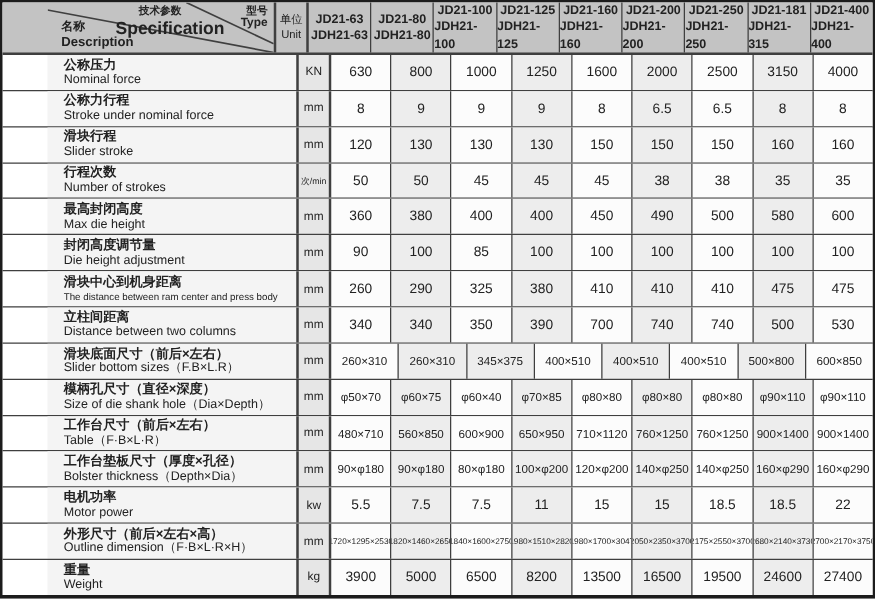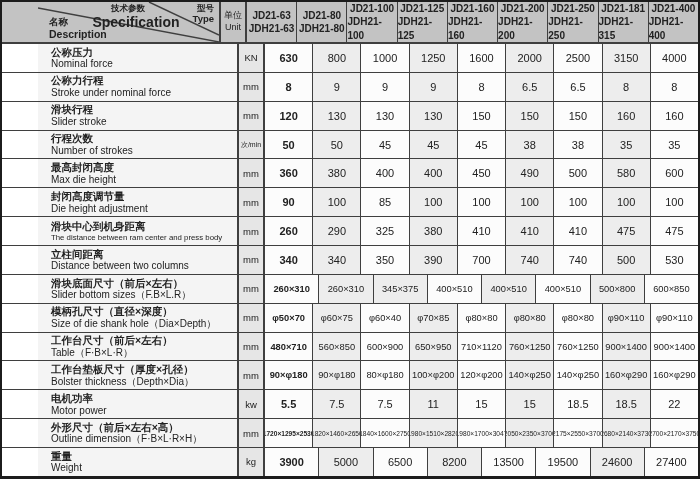--- a/index.html
+++ b/index.html
@@ -32,21 +32,21 @@
     border-left:1px solid var(--grid);
   }
   .cell:first-child{border-left:none;margin-left:36px;}
   .label-cell{
     flex:none;width:199px;flex-direction:column;align-items:flex-start;
     justify-content:center;padding-left:13px;background:var(--label-bg);
   }
   .unit-cell{flex:none;width:26px;background:var(--unit-bg);border-left-width:2px;font-size:9.5px;}
   .unit-cell.small{font-size:7px;}
   .val-cell{flex:1 1 0;background:var(--cell-bg);font-size:11px;letter-spacing:0;}
-  .val-cell:nth-child(3){border-left-width:2px;font-weight:bold;}
+  .val-cell:nth-child(3){border-left-width:2px;}
   .val-cell.band{background:var(--band-bg);}
   .val-cell.s{font-size:9.3px;}
   .val-cell.xs{font-size:6.6px;}
   .label-zh{font-weight:bold;font-size:10.5px;line-height:1.2;white-space:nowrap;}
   .label-en{font-size:10px;line-height:1.2;white-space:nowrap;}
   .label-en.small-en{font-size:7.8px;}
   
   .corner-cell{flex:none;width:181px;position:relative;padding:0;}
   .corner-cell svg{position:absolute;inset:0;width:100%;height:100%;}
   .corner-label{position:absolute;font-weight:bold;line-height:1.15;}
@@ -356,19 +356,20 @@
         <div class="cell label-cell">
           <div class="label-zh">重量</div>
           <div class="label-en">Weight</div>
         </div>
         <div class="cell unit-cell">kg</div>
         <div class="cell val-cell">3900</div>
         <div class="cell val-cell band">5000</div>
         <div class="cell val-cell">6500</div>
         <div class="cell val-cell band">8200</div>
         <div class="cell val-cell">13500</div>
+        <div class="cell val-cell band">16500</div>
         <div class="cell val-cell">19500</div>
         <div class="cell val-cell band">24600</div>
         <div class="cell val-cell">27400</div>
       </div>
     </div>
 
 </div>
 
 </body></html>

